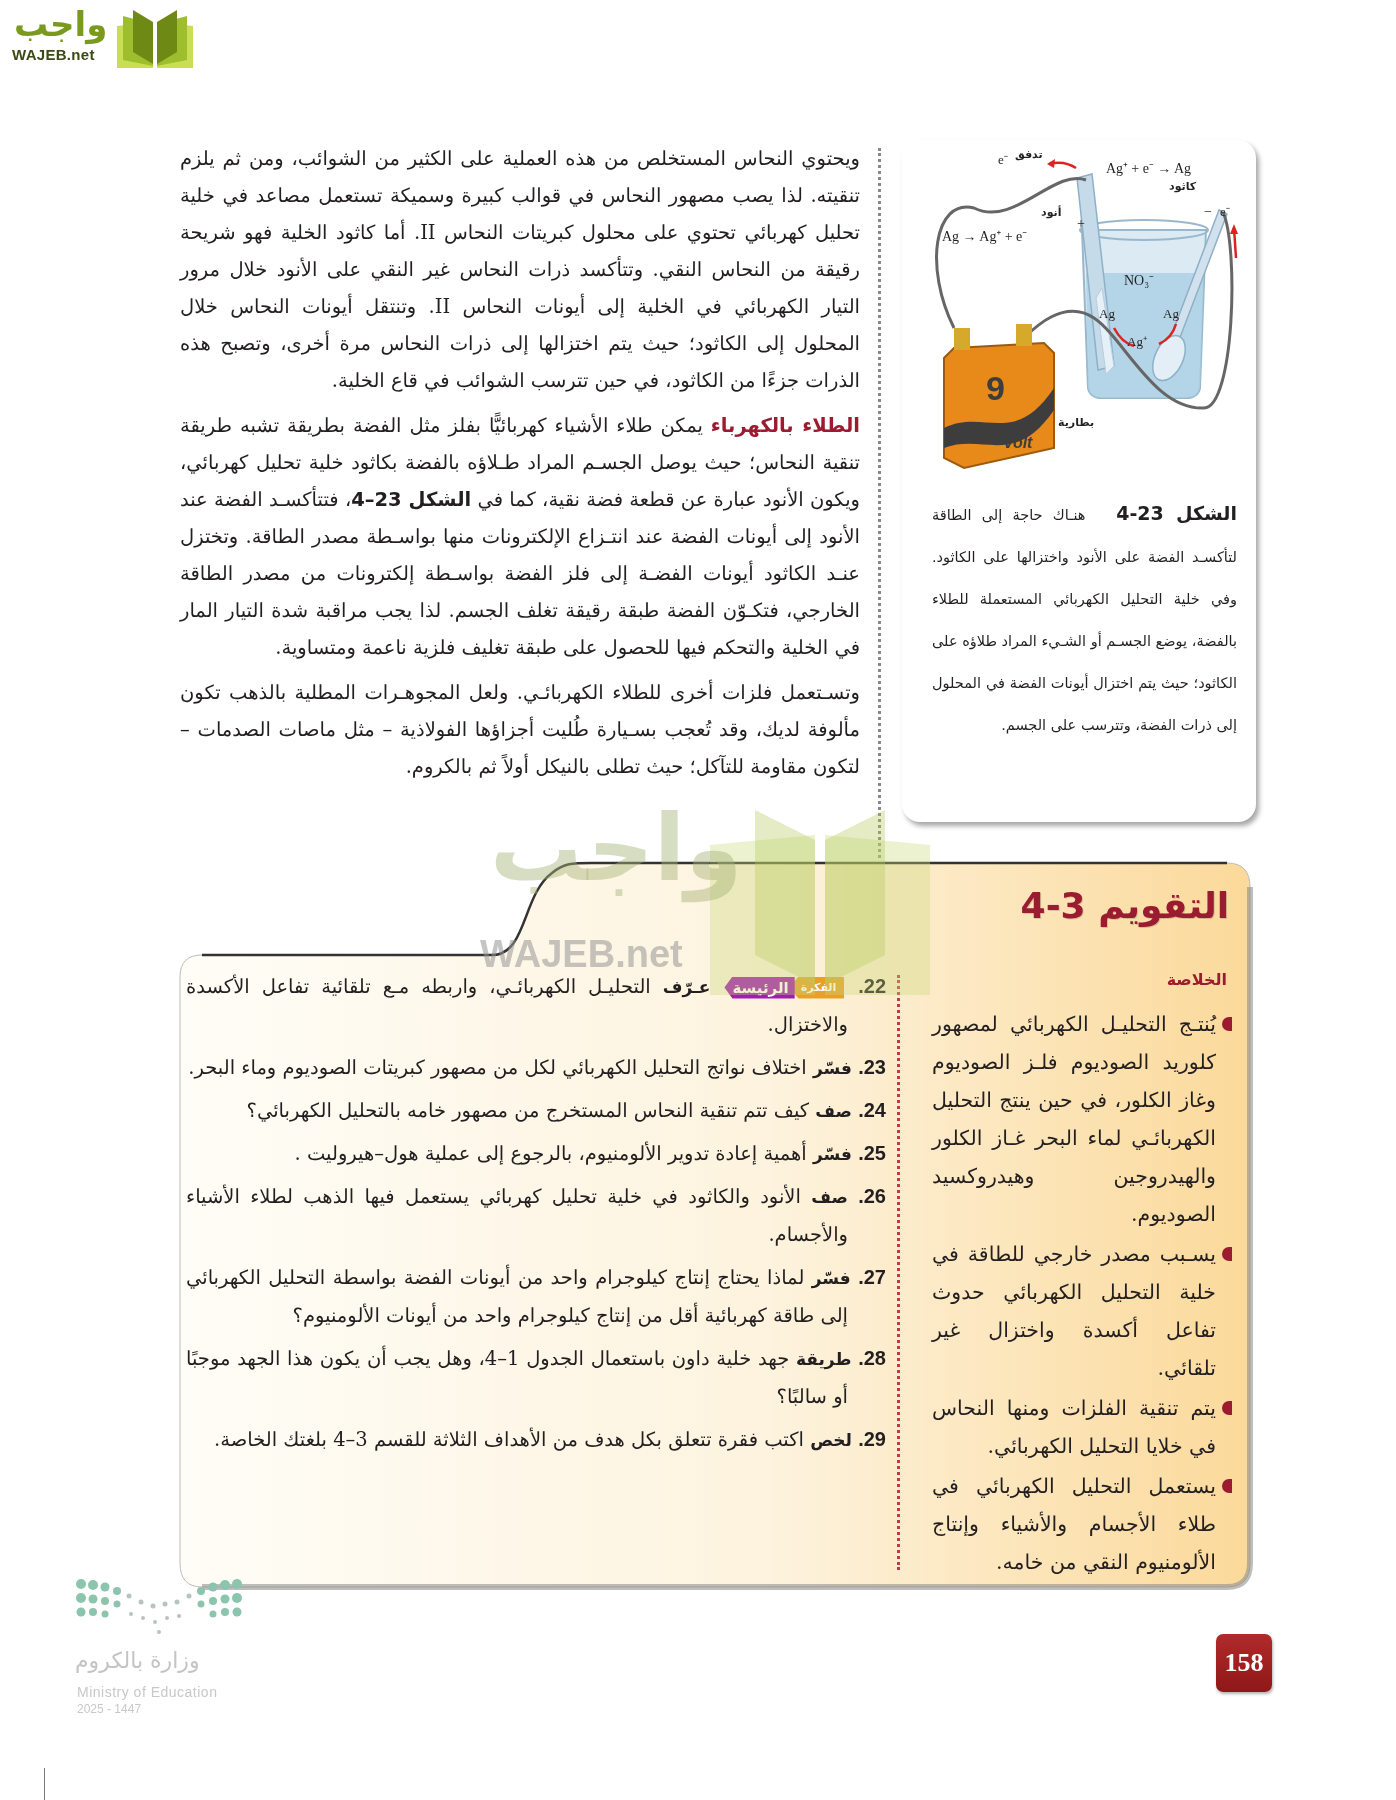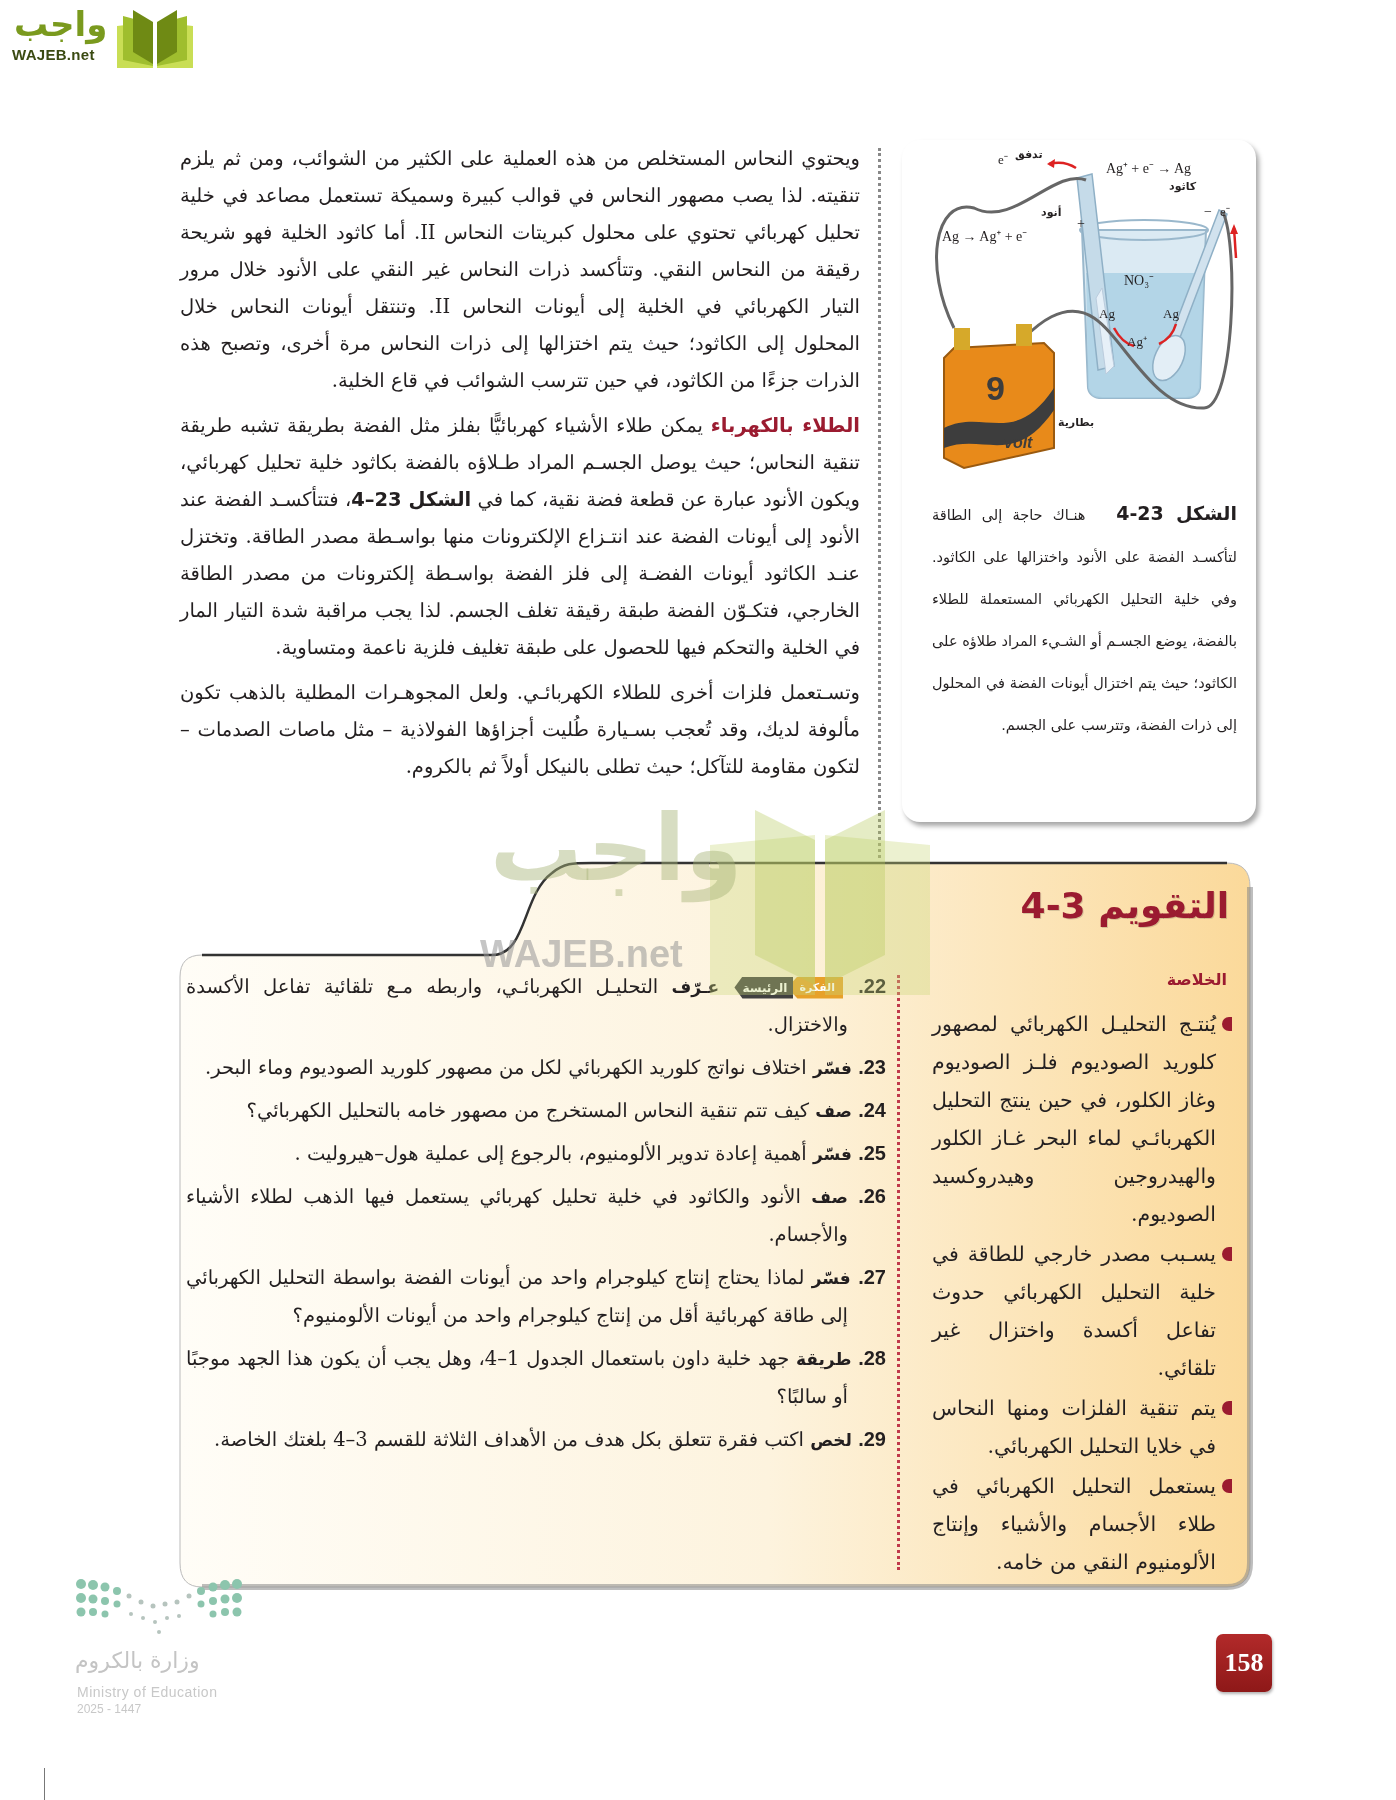--- a/index.html
+++ b/index.html
@@ -41,21 +41,21 @@
     .summary { position: absolute; right: 25px; top: 150px; width: 300px; direction: rtl; font-size: 20.5px; line-height: 38px; color: #231f20; list-style: none; }
     .summary li { position: relative; padding-right: 16px; text-align: justify; text-align-last: right; margin-bottom: 2px; }
     .summary li .bullet { position: absolute; right: 0; top: 12px; width: 10px; height: 14px; background: #9b1b30; border-radius: 7px 0 0 7px; }
     .q-sep { position: absolute; left: 725px; top: 120px; height: 595px; border-left: 3px dotted #c0394b; }
     .questions { position: absolute; left: 14px; top: 112px; width: 700px; direction: rtl; font-size: 19.5px; line-height: 38px; color: #231f20; list-style: none; }
     .questions li { margin-bottom: 4px; padding-right: 38px; text-indent: -38px; text-align: justify; text-align-last: right; }
     .q-num { font-family: "Liberation Sans", sans-serif; font-weight: bold; font-size: 20px; }
     .q-verb { font-weight: bold; font-family: "DejaVu Sans", sans-serif; font-size: 17px; }
     .badge { display: inline-flex; direction: rtl; vertical-align: middle; margin: 0 2px; height: 22px; text-indent: 0; }
     .badge-a { background: #e7a12a; color: #fff; font-family: "DejaVu Sans", sans-serif; font-weight: bold; font-size: 11px; padding: 0 8px 0 12px; line-height: 22px; clip-path: polygon(100% 0, 10px 0, 0 50%, 10px 100%, 100% 100%); }
-    .badge-b { background: #404040; color: #fff; font-family: "DejaVu Sans", sans-serif; font-weight: bold; font-size: 12px; padding: 0 6px 0 8px; line-height: 22px; margin-right: -6px; clip-path: polygon(100% 0, 8px 0, 0 50%, 8px 100%, 100% 100%); }
+    .badge-b { background: #a21caf; color: #fff; font-family: "DejaVu Sans", sans-serif; font-weight: bold; font-size: 15px; padding: 0 6px 0 8px; line-height: 22px; margin-right: -6px; clip-path: polygon(100% 0, 8px 0, 0 50%, 8px 100%, 100% 100%); }
 
     
     .ministry { position: absolute; left: 75px; top: 1578px; width: 180px; height: 150px; }
     .ministry-ar { position: absolute; left: 0; top: 70px; font-family: "DejaVu Sans", sans-serif; font-size: 22px; color: #c4c4c4; direction: rtl; width: 170px; text-align: left; }
     .ministry-en { position: absolute; left: 2px; top: 106px; font-family: "Liberation Sans", sans-serif; font-size: 14px; color: #c8c8c8; letter-spacing: 0.5px; }
     .ministry-year { position: absolute; left: 2px; top: 124px; font-family: "Liberation Sans", sans-serif; font-size: 12px; color: #c8c8c8; }
 
     
     .page-num { position: absolute; left: 1216px; top: 1634px; width: 56px; height: 58px; background: linear-gradient(#b22a2a, #8e1818); border-radius: 7px; box-shadow: 1px 2px 3px rgba(0,0,0,0.3); color: #fff; font-family: "Liberation Serif", serif; font-weight: bold; font-size: 26px; line-height: 58px; text-align: center; }
     .crop-mark { position: absolute; left: 44px; top: 1768px; height: 32px; border-left: 1px solid #777; }
@@ -153,21 +153,21 @@
     <li><span class="bullet"></span><span>يسـبب مصدر خارجي للطاقة في خلية التحليل الكهربائي حدوث تفاعل أكسدة واختزال غير تلقائي.</span></li>
     <li><span class="bullet"></span><span>يتم تنقية الفلزات ومنها النحاس في خلايا التحليل الكهربائي.</span></li>
     <li><span class="bullet"></span><span>يستعمل التحليل الكهربائي في طلاء الأجسام والأشياء وإنتاج الألومنيوم النقي من خامه.</span></li>
   </ul>
   <div class="q-sep"></div>
   <ol class="questions">
     <li><span class="q-num">22.</span> <span class="badge">
           <span class="badge-a">الفكرة</span>
           <span class="badge-b">الرئيسة</span>
         </span> <span class="q-verb">عـرّف</span><span> التحليـل الكهربائـي، واربطه مـع تلقائية تفاعل الأكسدة والاختزال.</span></li>
-    <li><span class="q-num">23.</span> <span class="q-verb">فسّر</span><span> اختلاف نواتج كلوريد الكهربائي لكل من مصهور كلوريد الصوديوم وماء البحر.</span></li>
+    <li><span class="q-num">23.</span> <span class="q-verb">فسّر</span><span> اختلاف نواتج التحليل الكهربائي لكل من مصهور كبريتات الصوديوم وماء البحر.</span></li>
     <li><span class="q-num">24.</span> <span class="q-verb">صف</span><span> كيف تتم تنقية النحاس المستخرج من مصهور خامه بالتحليل الكهربائي؟</span></li>
     <li><span class="q-num">25.</span> <span class="q-verb">فسّر</span><span> أهمية إعادة تدوير الألومنيوم، بالرجوع إلى عملية هول–هيروليت .</span></li>
     <li><span class="q-num">26.</span> <span class="q-verb">صف</span><span> الأنود والكاثود في خلية تحليل كهربائي يستعمل فيها الذهب لطلاء الأشياء والأجسام.</span></li>
     <li><span class="q-num">27.</span> <span class="q-verb">فسّر</span><span> لماذا يحتاج إنتاج كيلوجرام واحد من أيونات الفضة بواسطة التحليل الكهربائي إلى طاقة كهربائية أقل من إنتاج كيلوجرام واحد من أيونات الألومنيوم؟</span></li>
     <li><span class="q-num">28.</span> <span class="q-verb">طريقة</span><span> جهد خلية داون باستعمال الجدول 1–4، وهل يجب أن يكون هذا الجهد موجبًا أو سالبًا؟</span></li>
     <li><span class="q-num">29.</span> <span class="q-verb">لخص</span><span> اكتب فقرة تتعلق بكل هدف من الأهداف الثلاثة للقسم 3–4 بلغتك الخاصة.</span></li>
   </ol>
 </div>
 
 <div class="watermark">

